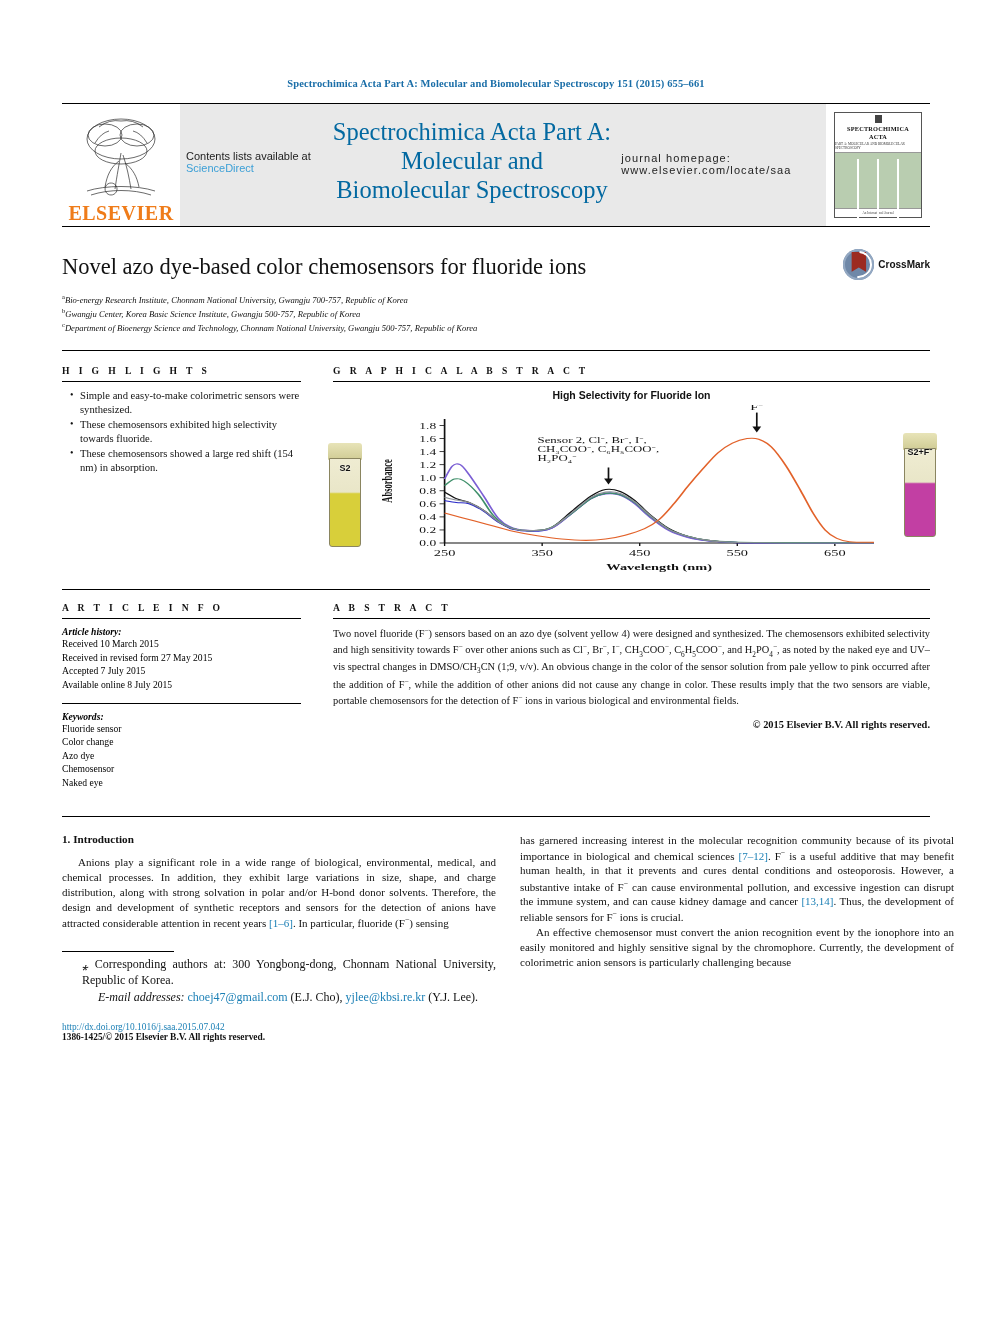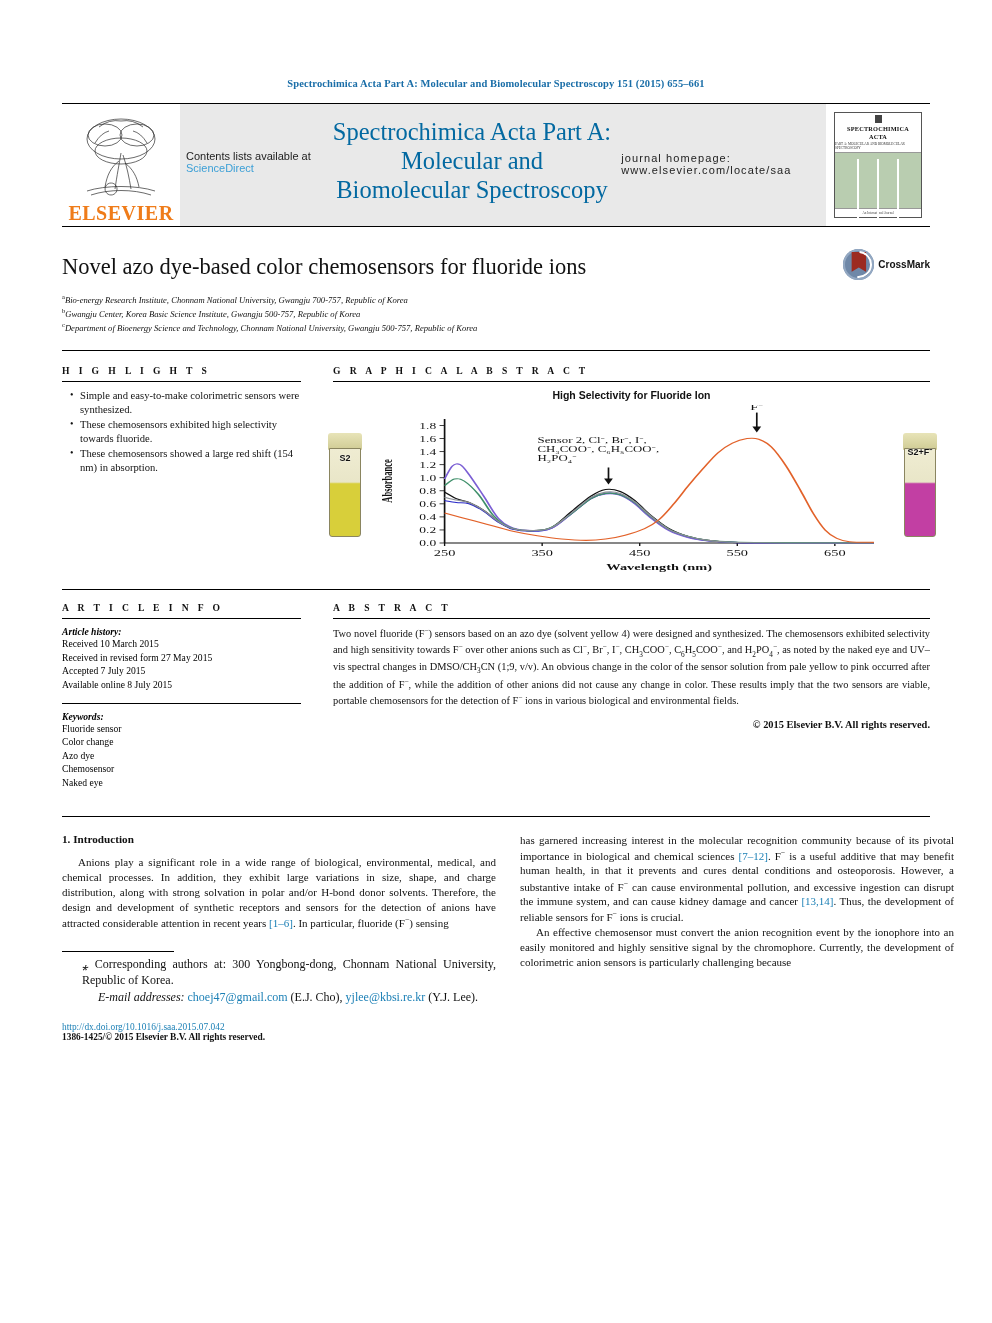--- a/index.html
+++ b/index.html
@@ -191,21 +191,21 @@
     position:absolute;left:4px;right:4px;top:15px;bottom:2px;
     border:1px solid #8a8560;border-radius:0 0 3px 3px;
     background:linear-gradient(180deg,#efecd2 0%,#e9e6c8 38%, var(--liq) 40%, var(--liq) 100%);
   }
   .vial .label{
     position:absolute;left:0;right:0;top:20px;text-align:center;
     font-family:"Liberation Sans",sans-serif;font-weight:bold;font-size:9px;color:#111;
     text-shadow:0 0 2px #fff;
     z-index:3;
   }
-  .vial.left{ left:-8px; --liq:#d8cf3a; }
+  .vial.left{ left:-8px;margin-top:10px; --liq:#d8cf3a; }
   .vial.right{ right:-10px; --liq:#c23fa3; }
   .vial.right .label{ top:12px; }
 
   .chart{ position:absolute; left:44px; right:46px; top:0; bottom:0; }
   .chart svg{ display:block; width:100%; height:100%; }
 
   
   .ai-hist-label{font-family:"Liberation Serif",serif;font-style:italic;font-weight:bold;font-size:9.6px;}
   .ai-line{font-family:"Liberation Serif",serif;font-size:9.6px;line-height:1.42;}
   .ai-sep{border-top:1.1px solid #000;margin:11px 0 7px 0;}

